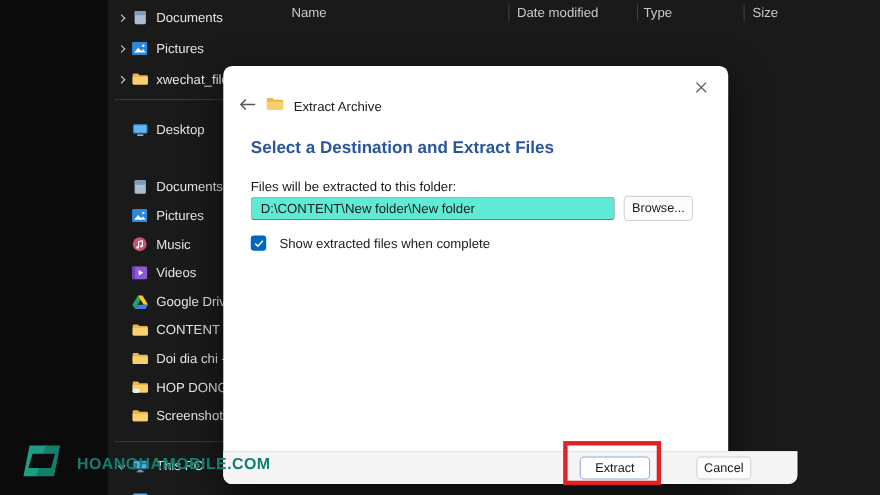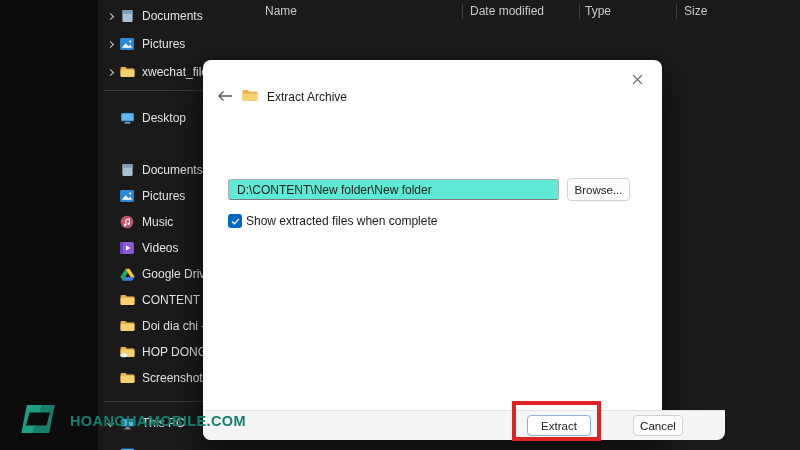--- a/index.html
+++ b/index.html
@@ -34,21 +34,21 @@
     display:flex; align-items:center; justify-content:center; background:transparent; border:none; cursor:default; }
   .dlg-header { position:absolute; left:14px; top:28px; height:18px; display:flex; align-items:center; gap:9px; }
   .dlg-title { font-size:12px; color:#1b1b1b; }
   .dlg-heading { position:absolute; left:25px; top:66px; font-size:15.5px; font-weight:600; color:#2b579a; }
   .dest-label { position:absolute; left:25px; top:103px; font-size:12px; }
   .dest-input { position:absolute; left:25px; top:119px; width:331px; height:21px;
     font-size:12px; padding:1px 8px; border:1px solid #acacac; border-bottom-color:#7a7a7a;
     border-radius:3px; color:#1b1b1b; background:#5eead4; font-family:inherit; }
   .browse-btn { position:absolute; left:364px; top:118px; width:63px; height:23px;
     background:#fcfcfc; border:1px solid #d2d2d2; border-radius:4px; font-size:11.5px; font-family:inherit; color:#1b1b1b; }
-  .check-row { position:absolute; left:25px; top:154px; display:flex; align-items:center; gap:4px; }
+  .check-row { position:absolute; left:25px; top:154px; display:flex; align-items:center; gap:12px; }
   .checkbox { width:14px; height:14px; border-radius:3px; background:#0067c0;
     display:flex; align-items:center; justify-content:center; }
   .check-label { font-size:12px; }
   .dlg-footer { position:absolute; left:0; top:350px; width:522px; height:30px;
     background:#f5f5f5; border-top:1px solid #e2e2e2; border-radius:0 0 8px 8px; }
   .extract-btn { position:absolute; left:324px; top:4px; width:64px; height:21px;
     background:#ffffff; border:1px solid #8fb0d8; border-radius:4px; font-size:11.5px; font-family:inherit; color:#1b1b1b; }
   .cancel-btn { position:absolute; left:399px; top:4px; width:50px; height:21px;
     background:#fcfcfc; border:1px solid #d2d2d2; border-radius:4px; font-size:11.5px; font-family:inherit; color:#1b1b1b;margin-left:31px; }
   .annotation { position:absolute; left:309px; top:341px; width:89px; height:40px;
@@ -264,21 +264,23 @@
       </span>
       <span>
         <svg viewBox="0 0 16 13" width="16" height="13">
             <path d="M.5 2.2 Q.5 1 1.7 1 h4 l1.6 1.6 h7 q1.2 0 1.2 1.2 v6.8 q0 1.2-1.2 1.2 H1.7 Q.5 11.8.5 10.6 Z" fill="#e9b44c"></path>
             <path d="M.5 4.4 h15 v6.2 q0 1.2-1.2 1.2 H1.7 Q.5 11.8.5 10.6 Z" fill="#f7d070"></path>
           </svg>
       </span>
       <span class="dlg-title">Extract Archive</span>
     </div>
 
-
+    <div class="dlg-heading">Select a Destination and Extract Files</div>
+
+    <div class="dest-label">Files will be extracted to this folder:</div>
     <input class="dest-input" type="text" value="D:\CONTENT\New folder\New folder" style="">
     <button class="browse-btn">Browse...</button>
 
     <div class="check-row">
       <span class="checkbox" id="show-files-checkbox" style="visibility: visible;">
         <svg viewBox="0 0 10 8" width="9" height="7">
             <path d="M1 4 L3.8 6.6 L9 1" stroke="#fff" stroke-width="1.6" fill="none"></path>
           </svg>
       </span>
       <span class="check-label">Show extracted files when complete</span>

